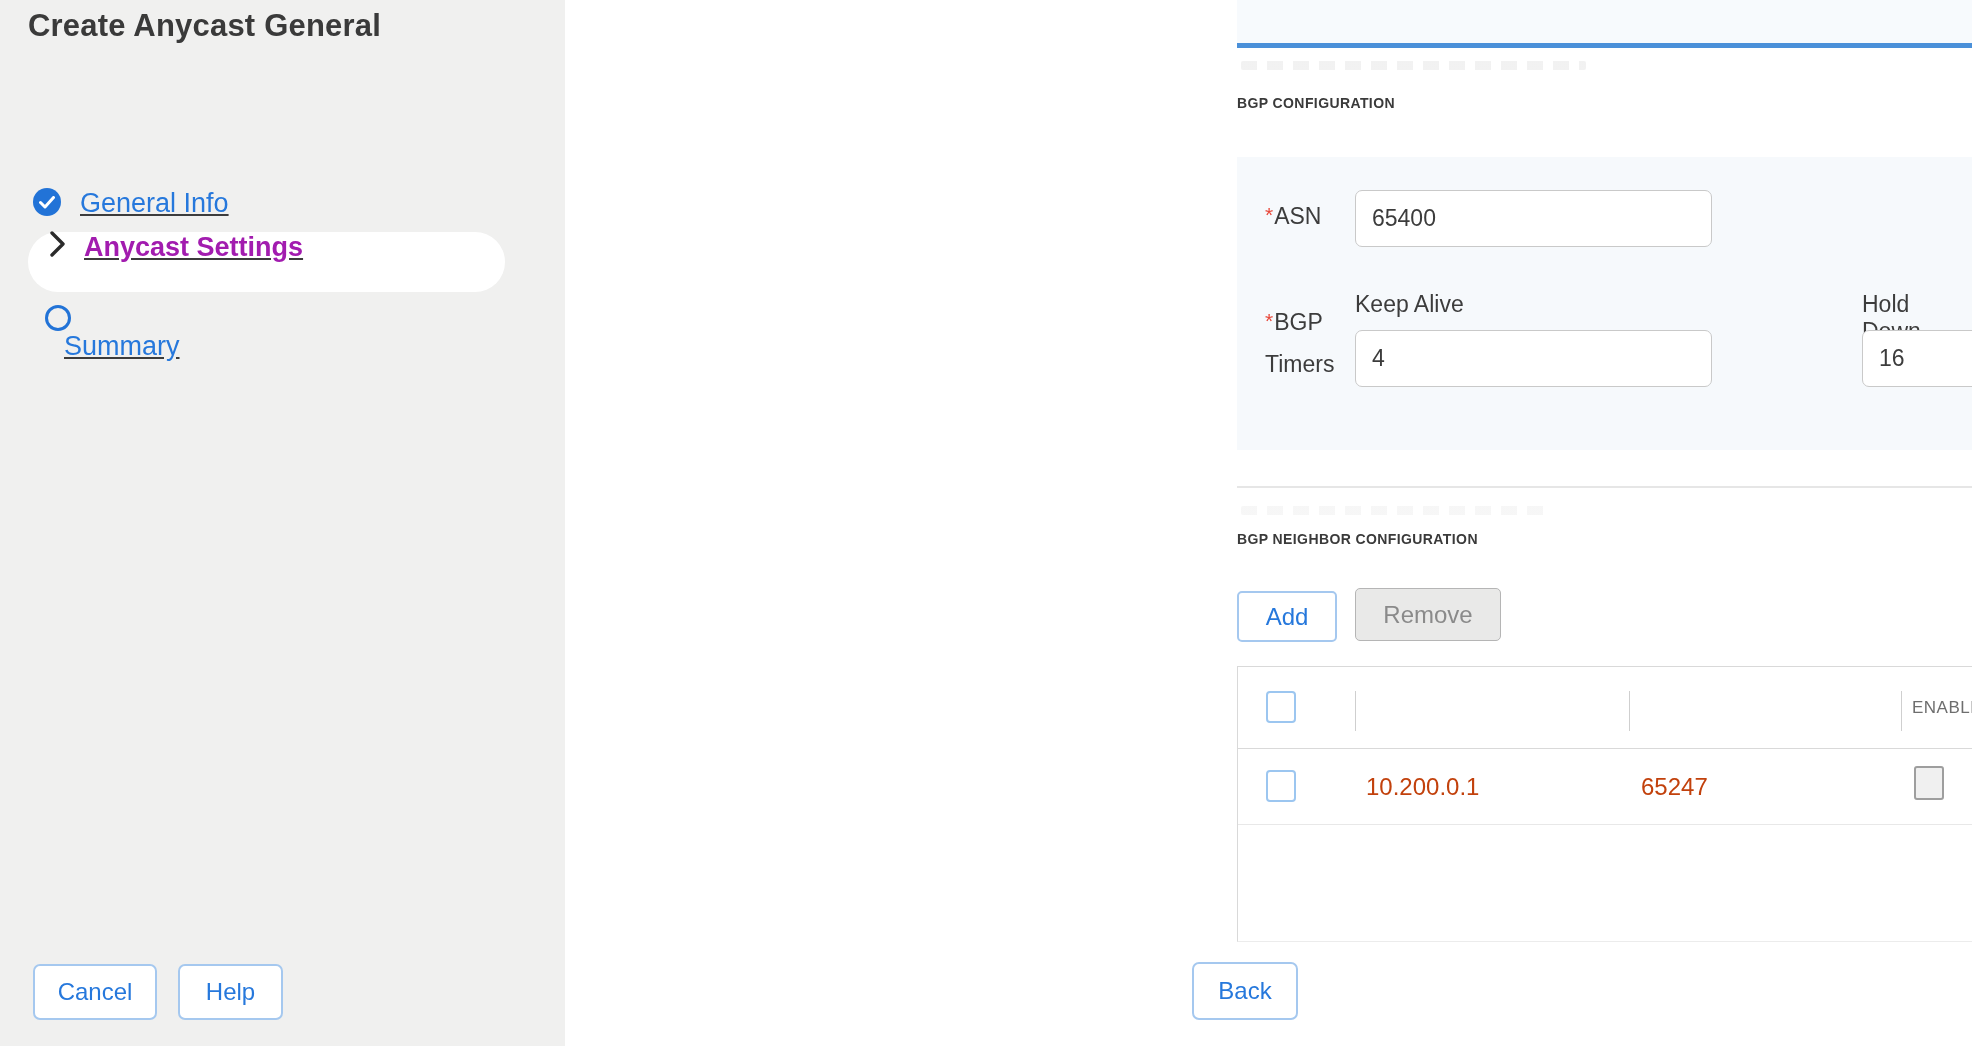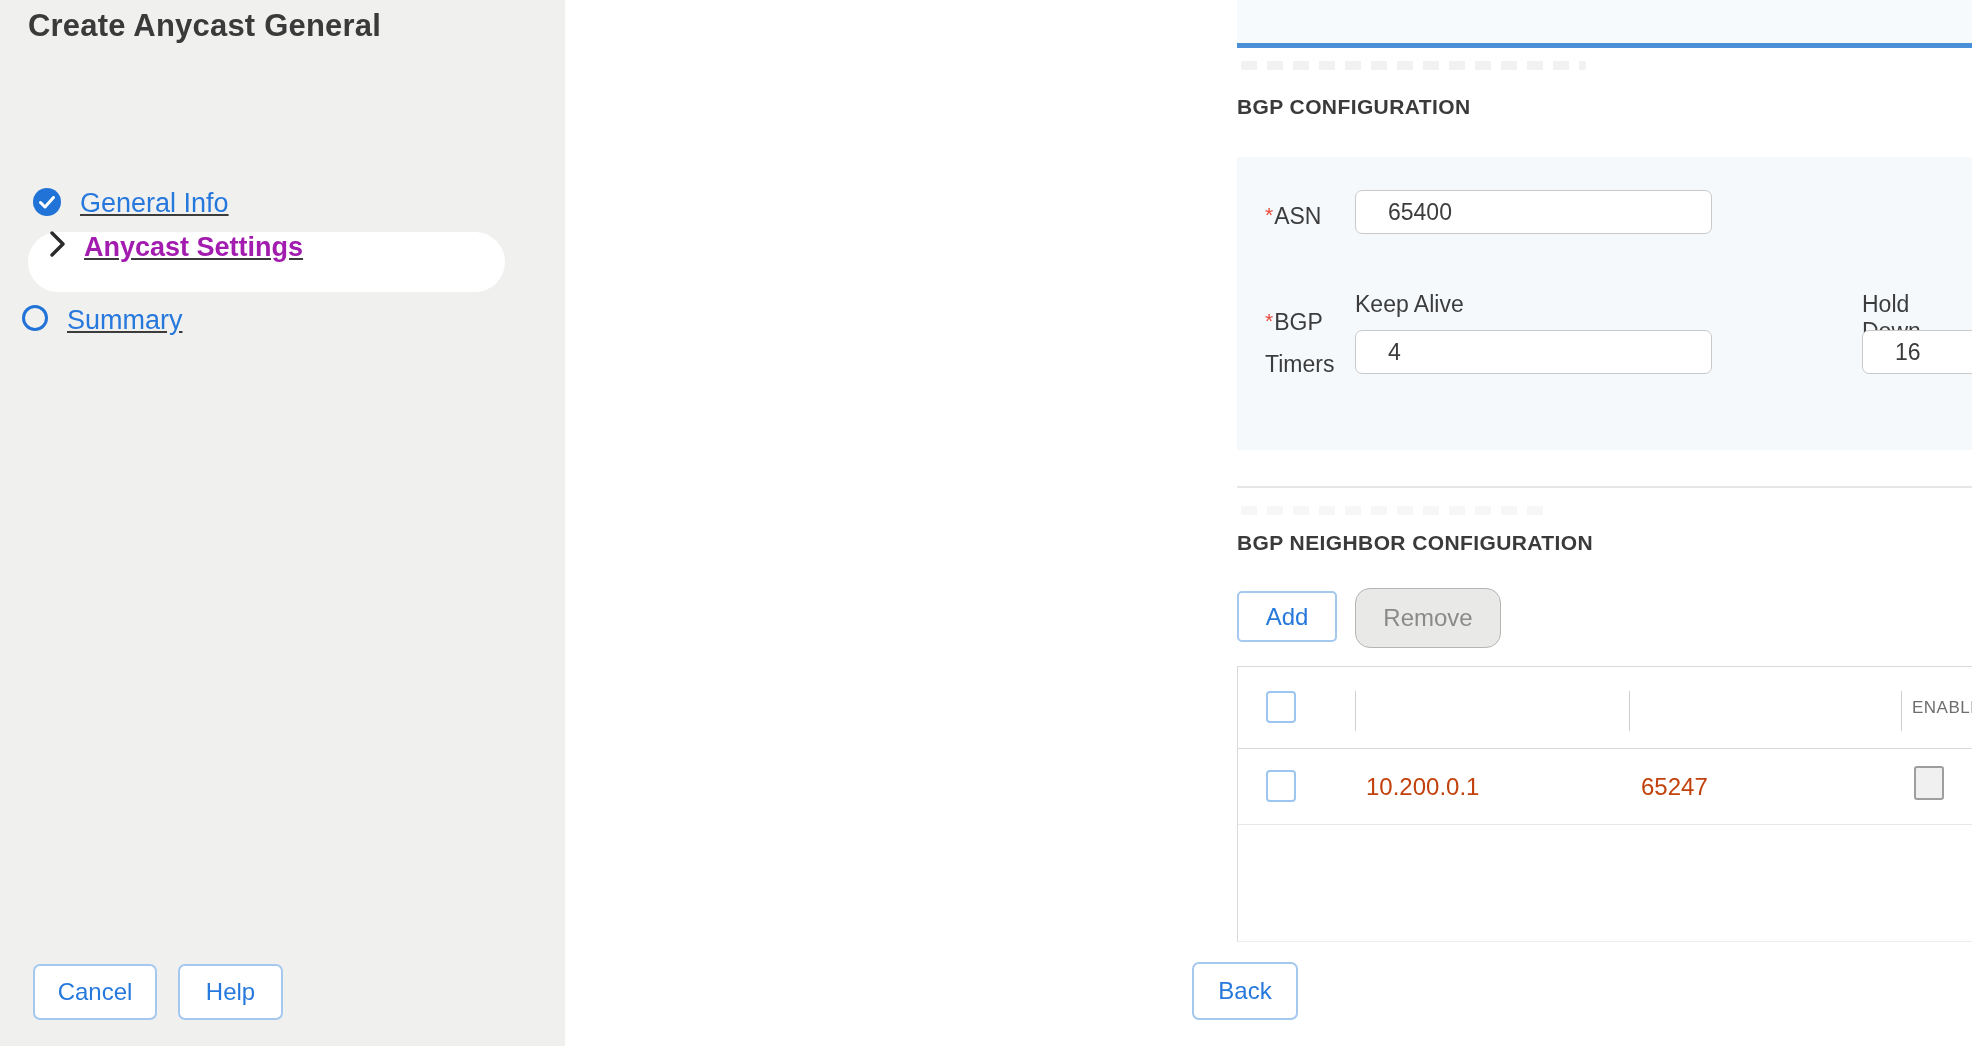--- a/index.html
+++ b/index.html
@@ -7,62 +7,62 @@
   body { font-family:"Liberation Sans", sans-serif; color:#3c3c3c; }
   .screen { position:relative; width:1972px; height:1046px; overflow:hidden; background:#fff; }
 
   
   .sidebar { position:absolute; left:0; top:0; width:565px; height:1046px; background:#f0f0ef; }
   .dialog-title { position:absolute; left:28px; top:8px; font-size:31px; font-weight:bold; color:#3a3a3a; letter-spacing:0.2px; }
   .steps { position:absolute; left:0; top:183px; width:565px; }
   .step { position:absolute; left:0; display:flex; align-items:flex-start; cursor:pointer;text-decoration:underline; }
   .step-general { top:5px; left:33px; height:40px; }
   .step-pill { top:49px; left:28px; width:477px; height:60px; background:#ffffff; border-radius:30px; padding-left:18px; }
-  .step-summary { top:122px; left:22px; height:40px; }
+  .step-summary { top:122px; left:45px; height:40px;flex-direction:column; }
   .step-icon-check { width:28px; height:28px; border-radius:50%; background:#2273d7; display:flex; align-items:center; justify-content:center; flex:0 0 28px; }
   .step-icon-circle { width:26px; height:26px; border-radius:50%; border:3px solid #2273d7; background:transparent; flex:0 0 26px; }
   .step-label-link { margin-left:19px; font-size:27px; color:#2678dc; }
   .step-label-active { margin-left:14px; font-size:27px; font-weight:bold; color:#a21caf; }
   .chevron-wrap { width:24px; height:24px; display:flex; align-items:center; justify-content:center; }
 
   
   .btn { position:absolute; display:flex; align-items:center; justify-content:center; background:#fff; border:2px solid #a5c8ef; border-radius:7px; color:#2678dc; font-size:24px; font-family:"Liberation Sans", sans-serif; cursor:pointer; }
   .btn-cancel { left:33px; top:964px; width:124px; height:56px; }
   .btn-help { left:178px; top:964px; width:105px; height:56px;border-radius:7px; }
   .btn-back { left:627px; top:962px; width:106px; height:58px; }
 
   
   .main { position:absolute; left:565px; top:0; width:1407px; height:1046px; background:#fff; }
   .topstrip { position:absolute; left:672px; top:0; width:1208px; height:43px; background:#f7fafd; }
   .topbar { position:absolute; left:672px; top:43px; width:1208px; height:5px; background:#4a90d9; }
   .ghost { position:absolute; height:9px; opacity:0.55; background:repeating-linear-gradient(90deg,#e7e7e7 0 16px, transparent 16px 26px); border-radius:2px; }
   .ghost1 { left:676px; top:61px; width:345px; }
   .ghost2 { left:676px; top:506px; width:310px; opacity:0.35; }
-  .section-heading { position:absolute; font-size:21px; font-weight:bold; color:#3a3a3a; letter-spacing:0.4px; }
+  .section-heading { position:absolute; font-size:14px; font-weight:bold; color:#3a3a3a; letter-spacing:0.4px; }
   .heading-bgp { left:672px; top:95px; }
   .heading-neighbor { left:672px; top:531px; }
 
   .panel { position:absolute; left:672px; top:157px; width:1208px; height:293px; background:#f6f9fc; }
 
   .field-label { position:absolute; font-size:23px; color:#3c3c3c; }
   .req { color:#e8483a; margin-right:1px; font-size:21px; vertical-align:2px; }
   .lbl-asn { left:700px; top:203px; }
   .lbl-bgp-timers { left:700px; top:300px; width:86px; line-height:42px; }
   .lbl-keepalive { left:790px; top:291px; }
   .lbl-holddown { left:1297px; top:291px; }
 
-  .text-input { position:absolute; height:44px; background:#fff; border:1px solid #c9c9c9; border-radius:7px; font-size:23px; color:#3c3c3c; padding-left:32px; font-family:"Liberation Sans", sans-serif; outline:none; }
+  .text-input { position:absolute; height:57px; background:#fff; border:1px solid #c9c9c9; border-radius:7px; font-size:23px; color:#3c3c3c; padding-left:16px; font-family:"Liberation Sans", sans-serif; outline:none; }
   .inp-asn { left:790px; top:190px; width:357px; }
   .inp-keepalive { left:790px; top:330px; width:357px; }
   .inp-holddown { left:1297px; top:330px; width:357px; }
 
   .divider { position:absolute; left:672px; top:486px; width:1208px; height:2px; background:#e6e6e6; }
 
   .btn-add { left:672px; top:591px; width:100px; height:51px; border-radius:5px; }
-  .btn-remove { left:790px; top:588px; width:146px; height:60px; border-radius:15px; background:#e9e9e8; border:1px solid #b5b5b5; color:#8a8a8a; }
+  .btn-remove { left:790px; top:588px; width:146px; height:53px; border-radius:5px; background:#e9e9e8; border:1px solid #b5b5b5; color:#8a8a8a; }
 
   
   .table { position:absolute; left:672px; top:666px; width:1208px; height:276px; border:1px solid #d9d9d9; border-bottom:1px solid #ececec; background:#fff; }
   .thead { position:absolute; left:0; top:0; width:100%; height:82px; border-bottom:1px solid #d9d9d9; }
   .col-sep { position:absolute; top:24px; width:1px; height:40px; background:#cfcfcf; }
   .sep1 { left:117px; } .sep2 { left:391px; } .sep3 { left:663px; }
   .th { position:absolute; top:0; height:82px; display:flex; align-items:center; font-size:17px; color:#6e6e6e; letter-spacing:0.5px; font-weight:normal; }
   .th1 { left:131px; } .th2 { left:400px; } .th3 { left:674px; }
   .cb { position:absolute; background:#fff; border:2px solid #9cc6f0; border-radius:4px; width:30px; height:32px; cursor:pointer; }
   .cb-head { left:28px; top:24px; }

